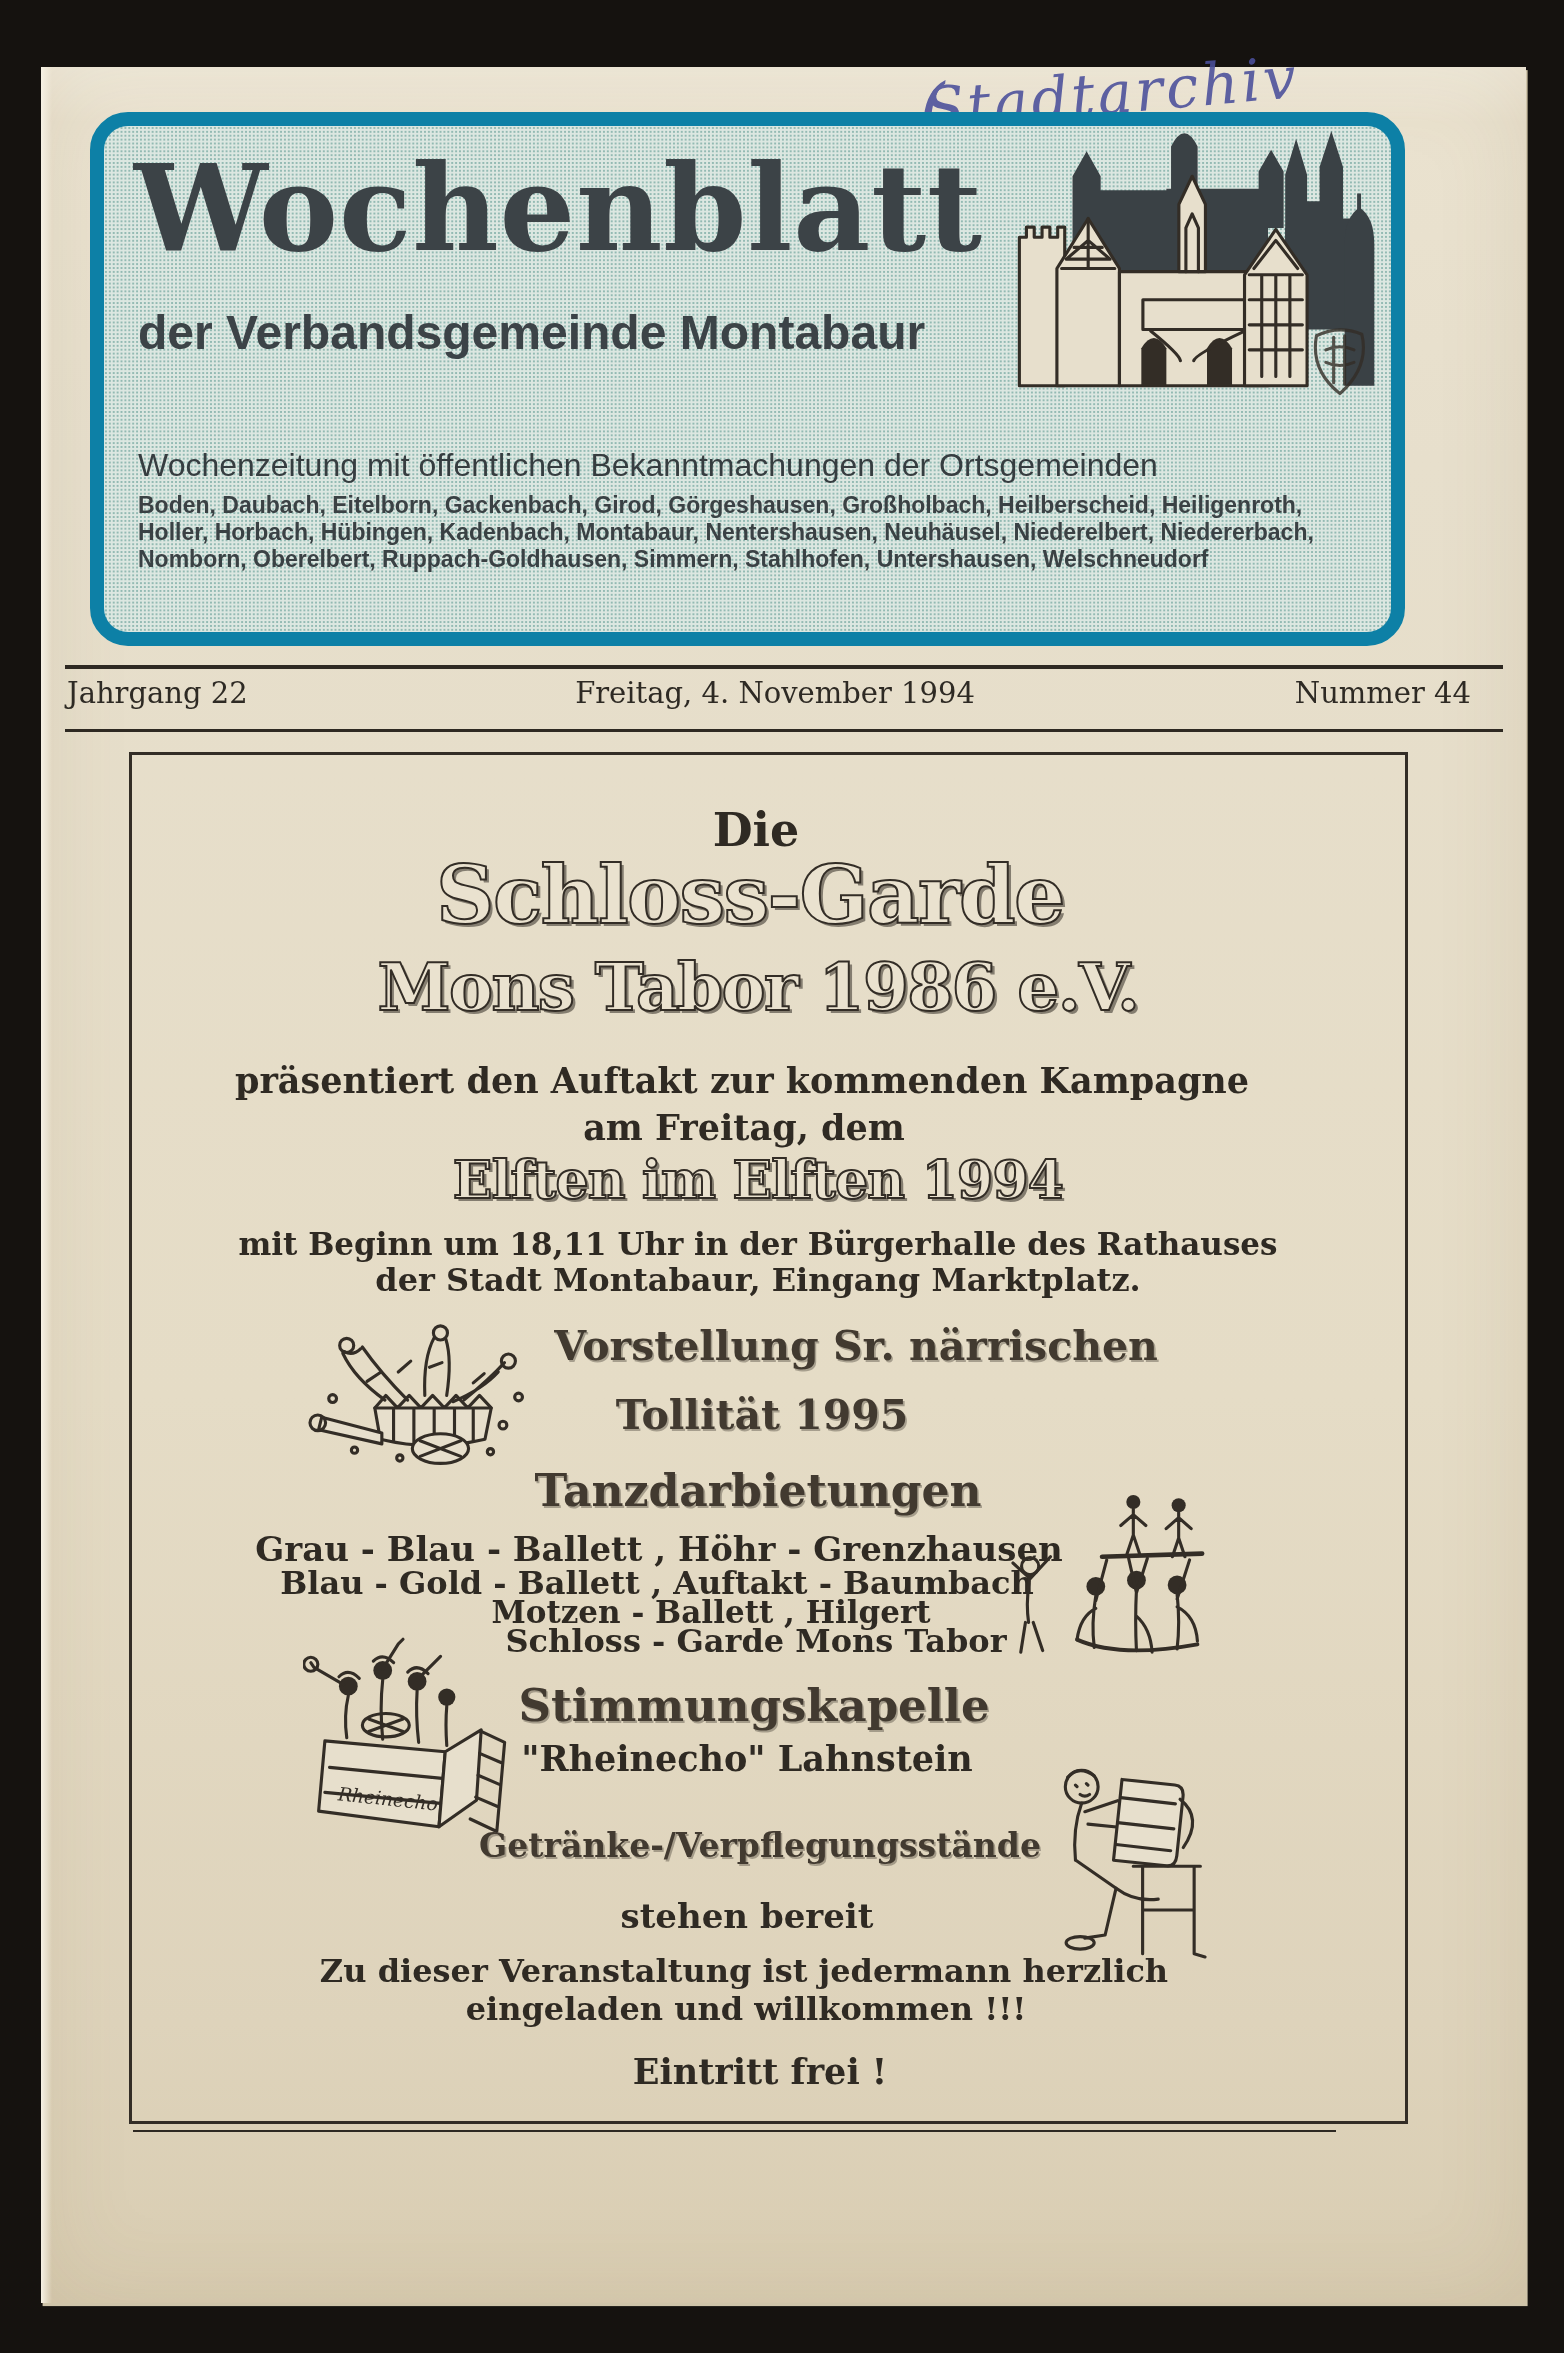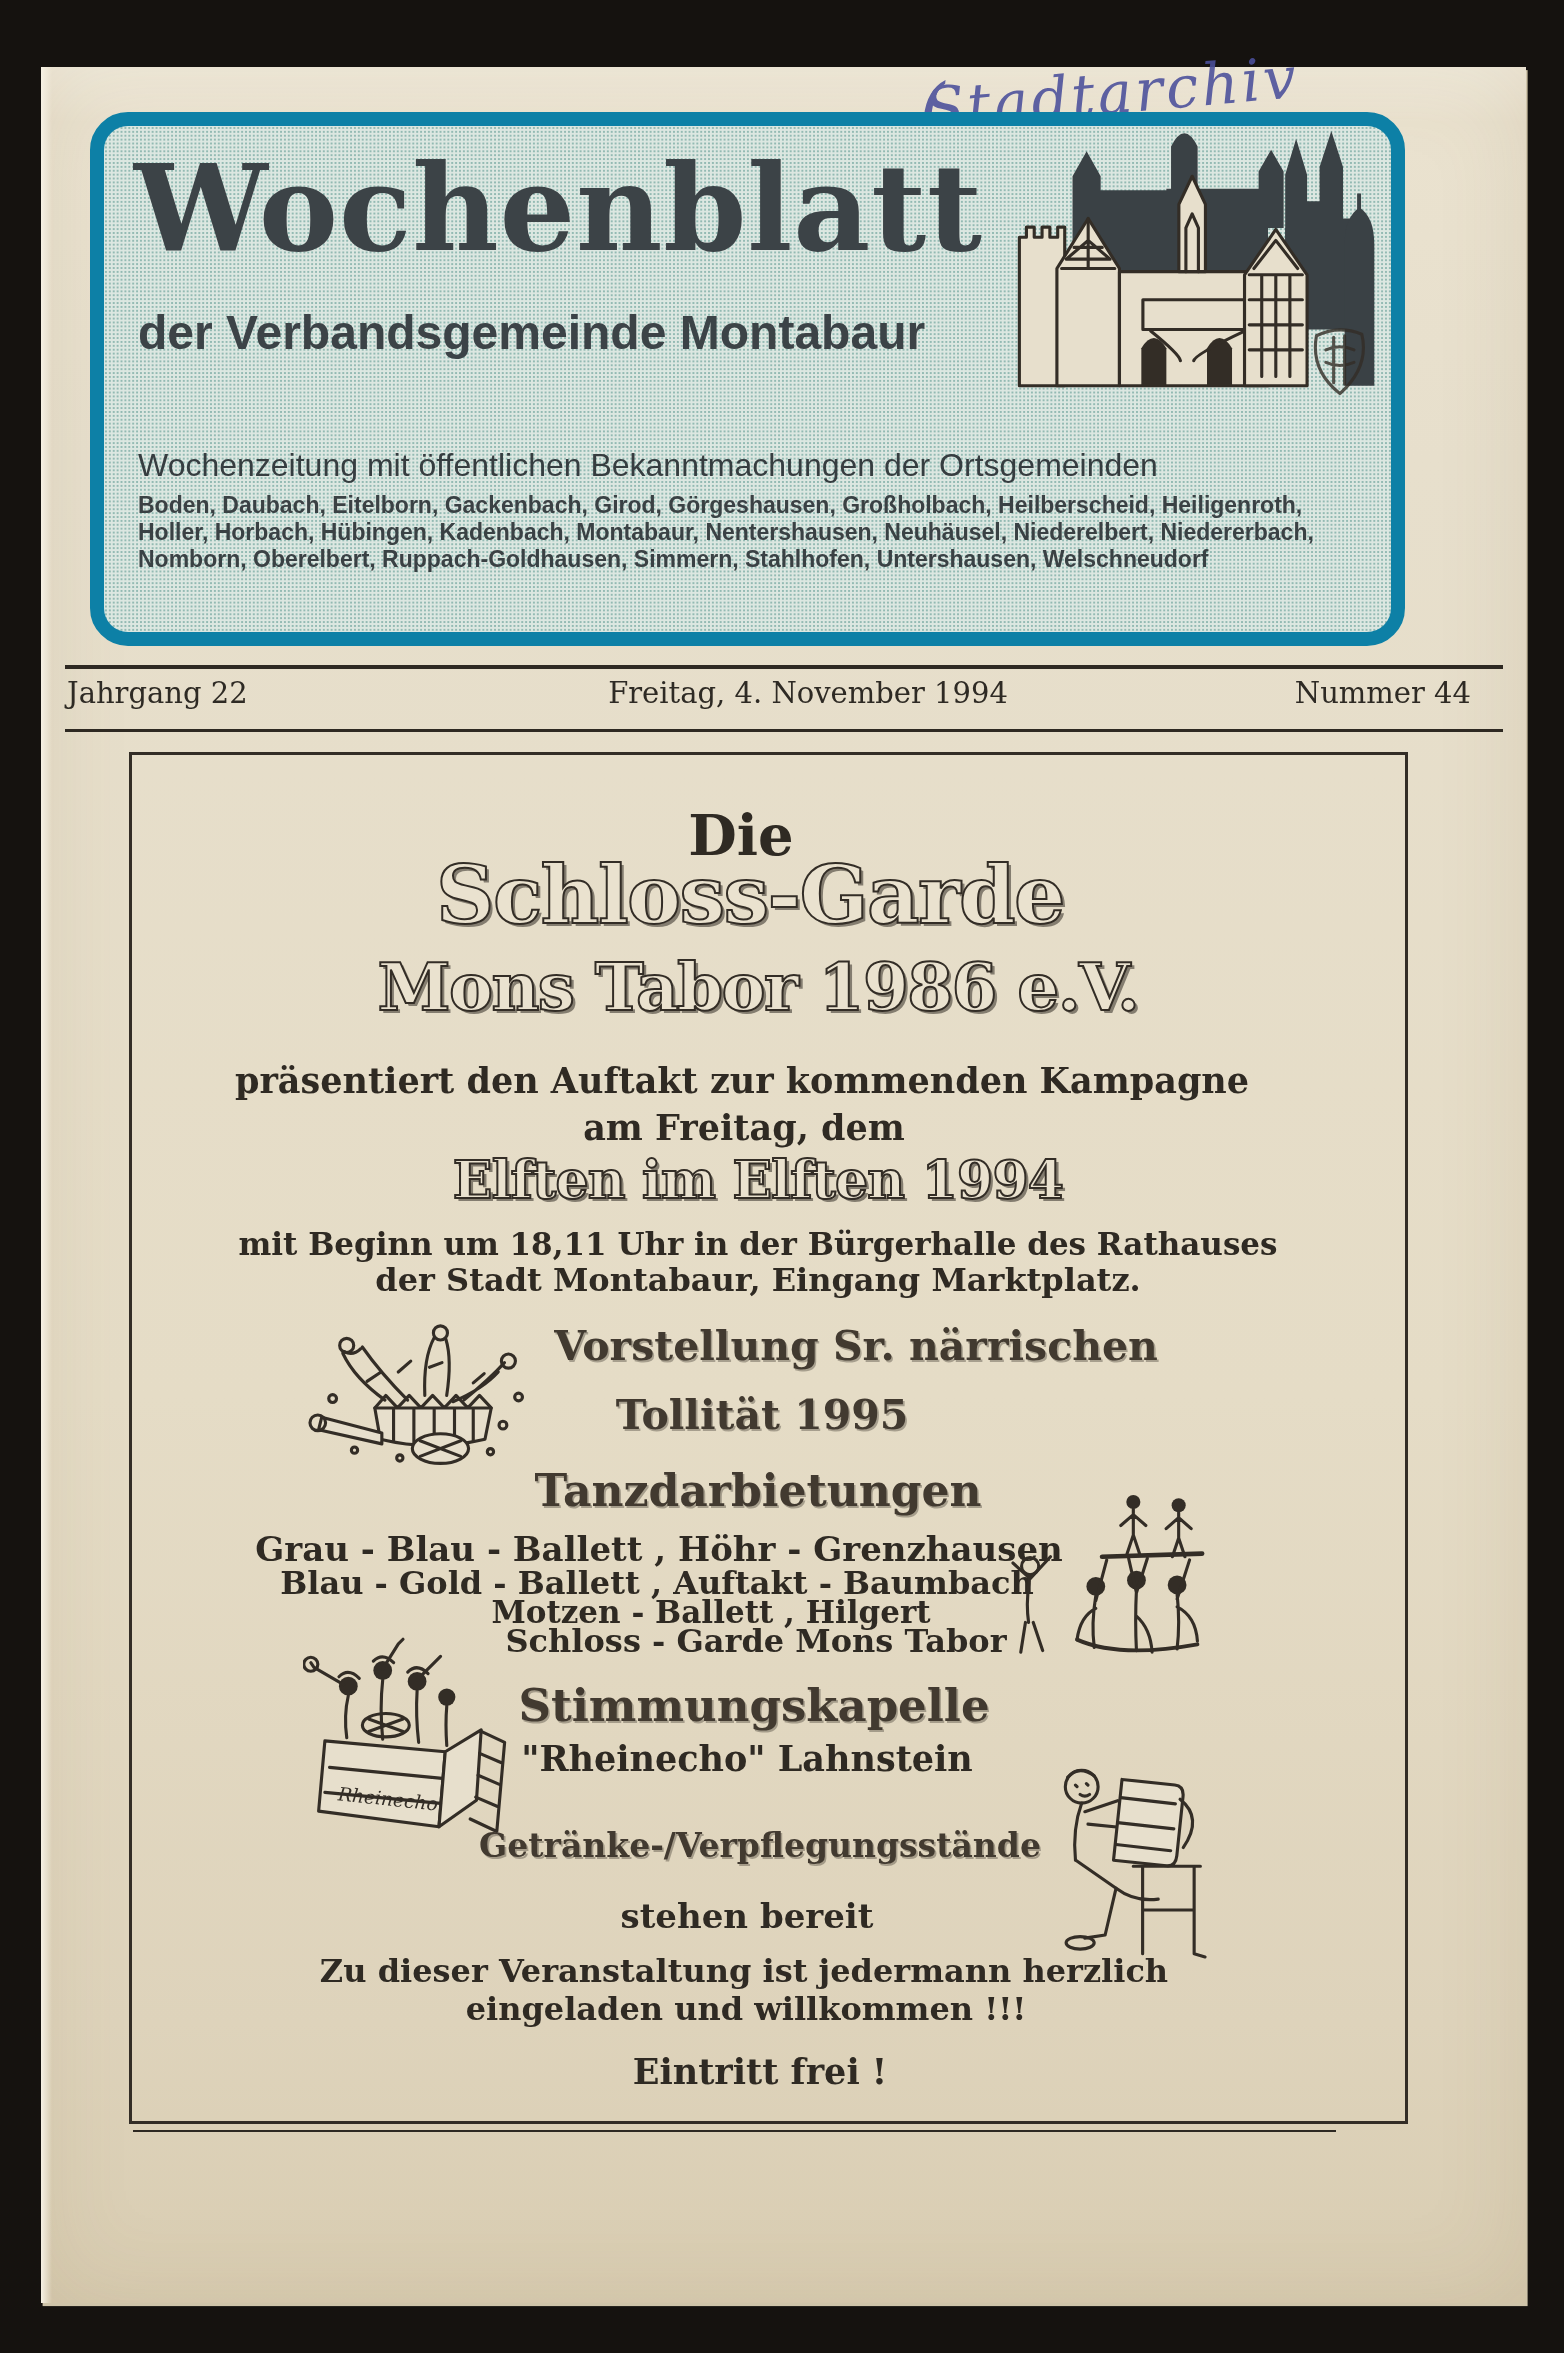--- a/index.html
+++ b/index.html
@@ -92,27 +92,27 @@
           <path class="ink" d="M404,286 q18,-8 36,0 M404,302 q18,8 36,0 M414,270 v58 M428,268 v62"></path>
         </g>
       </svg>
 
       <div class="mast-tagline">Wochenzeitung mit öffentlichen Bekanntmachungen der Ortsgemeinden</div>
       <div class="mast-towns">Boden, Daubach, Eitelborn, Gackenbach, Girod, Görgeshausen, Großholbach, Heilberscheid, Heiligenroth, Holler, Horbach, Hübingen, Kadenbach, Montabaur, Nentershausen, Neuhäusel, Niederelbert, Niedererbach, Nomborn, Oberelbert, Ruppach-Goldhausen, Simmern, Stahlhofen, Untershausen, Welschneudorf</div>
     </div>
 
     <div class="rule" style="left:23.5px;top:598px;width:1438px;height:3.9px;"></div>
     <div class="dateline-text" style="left:26px;">Jahrgang 22</div>
-    <div class="dateline-text" style="left:734px;transform:translateX(-50%);margin-left:33px;">Freitag, 4. November 1994</div>
+    <div class="dateline-text" style="left:734px;transform:translateX(-50%);">Freitag, 4. November 1994</div>
     <div class="dateline-text" style="right:55px;">Nummer 44</div>
     <div class="rule" style="left:23.5px;top:662px;width:1438px;height:3.1px;"></div>
 
     <div class="annbox">
 
-      <div class="bl" style="left:609px;top:52px;font-size:56px;text-align:right;">Die</div>
+      <div class="bl" style="left:624px;top:52px;font-size:46px;text-align:right;">Die</div>
       <div class="bl outlined" style="left:618px;top:99px;font-size:81px;letter-spacing:-1.6px;">Schloss-Garde</div>
       <div class="bl outlined" style="left:626px;top:199px;font-size:66px;letter-spacing:-1.6px;">Mons Tabor 1986 e.V.</div>
 
       <div class="bl" style="left:610px;top:308px;font-size:35px;">präsentiert den Auftakt zur kommenden Kampagne</div>
       <div class="bl" style="left:612px;top:355px;font-size:35px;">am Freitag, dem</div>
 
       <div class="bl outlined" style="left:626px;top:399px;font-size:52px;letter-spacing:-0.8px;">Elften im Elften 1994</div>
 
       <div class="bl" style="left:626px;top:474px;font-size:31px;">mit Beginn um 18,11 Uhr in der Bürgerhalle des Rathauses</div>
       <div class="bl" style="left:626px;top:509px;font-size:32px;">der Stadt Montabaur, Eingang Marktplatz.</div>

